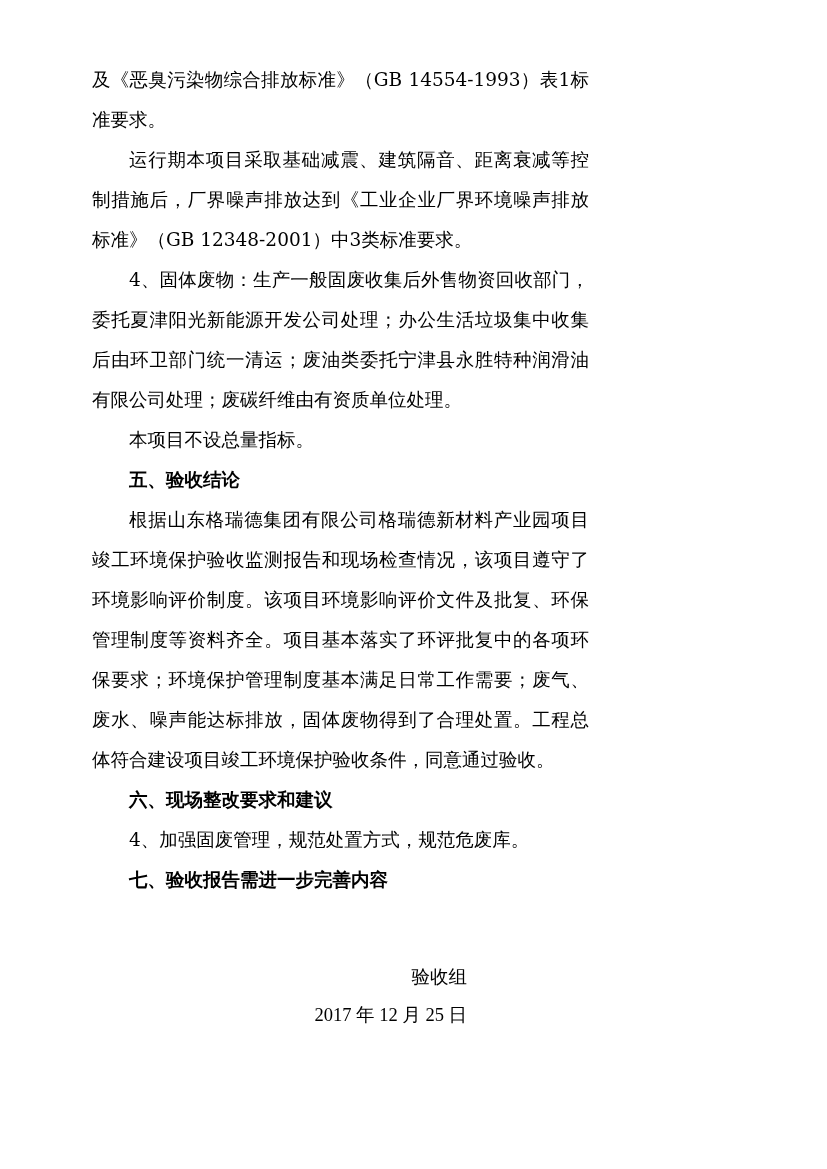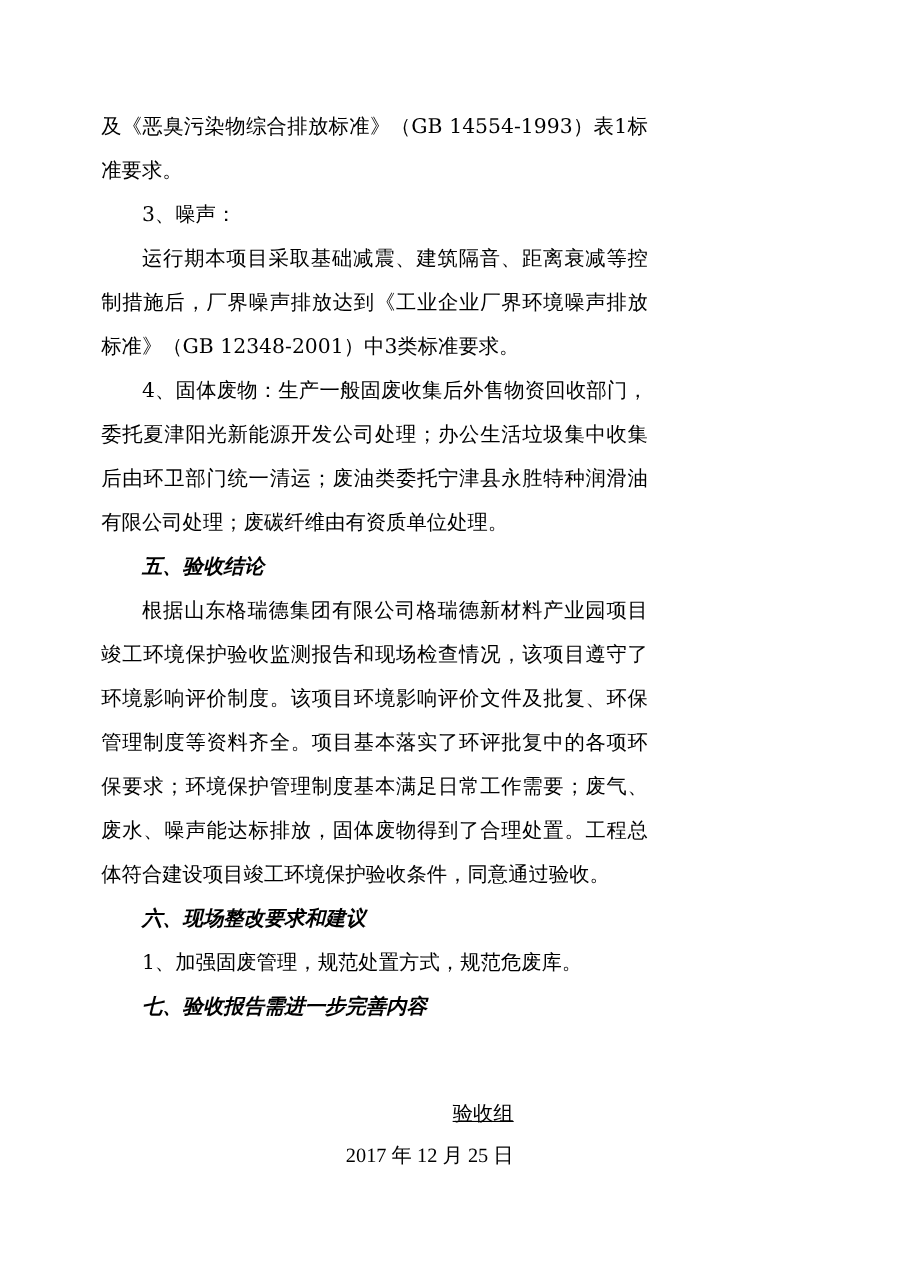--- a/index.html
+++ b/index.html
@@ -12,21 +12,21 @@
     height: 1169px;
     font-family: "DejaVu Serif", "Liberation Serif", serif;
     color: #000000;
     position: relative;
     overflow: hidden;
   }
   .page {
     box-sizing: border-box;
     width: 681px;
     height: 1169px;
-    padding: 96px 92px 60px 92px;
+    padding: 60px 92px 60px 92px;
     position: relative;
   }
   .doc-body {
     font-size: 18.5px;
     line-height: 40px;
     text-align: justify;
     text-justify: inter-ideograph;
   }
   p {
     margin: 0;
@@ -34,64 +34,62 @@
   }
   .indent {
     text-indent: 2em;
   }
   .noindent {
     text-indent: 0;
   }
   .heading {
     font-weight: bold;
     text-indent: 2em;
-    font-style: italic;
   }
   .sign-block {
     margin-top: 58px;
     text-align: right;
     padding-right: 122px;
     line-height: 38px;
     font-size: 18.5px;
   }
   .sign-line {
     display: block;
-    text-decoration: underline;
   }
   .sign-date {
     display: block;
     padding-right: 0px;
   }
   .latin {
     font-family: "Liberation Serif", "DejaVu Serif", serif;
   }
 </style>
 </head>
 <body>
 
 <div class="page">
   <div class="doc-body">
 
     <p class="noindent">及《恶臭污染物综合排放标准》（GB 14554-1993）表1标准要求。</p>
 
-    <p class="indent">3、噪声：</p>
 
     <p class="indent">运行期本项目采取基础减震、建筑隔音、距离衰减等控制措施后，厂界噪声排放达到《工业企业厂界环境噪声排放标准》（GB 12348-2001）中3类标准要求。</p>
 
     <p class="indent">4、固体废物：生产一般固废收集后外售物资回收部门，委托夏津阳光新能源开发公司处理；办公生活垃圾集中收集后由环卫部门统一清运；废油类委托宁津县永胜特种润滑油有限公司处理；废碳纤维由有资质单位处理。</p>
 
 
+    <p class="indent">本项目不设总量指标。</p>
 
     <p class="heading">五、验收结论</p>
 
     <p class="indent">根据山东格瑞德集团有限公司格瑞德新材料产业园项目竣工环境保护验收监测报告和现场检查情况，该项目遵守了环境影响评价制度。该项目环境影响评价文件及批复、环保管理制度等资料齐全。项目基本落实了环评批复中的各项环保要求；环境保护管理制度基本满足日常工作需要；废气、废水、噪声能达标排放，固体废物得到了合理处置。工程总体符合建设项目竣工环境保护验收条件，同意通过验收。</p>
 
     <p class="heading">六、现场整改要求和建议</p>
 
-    <p class="indent">1、加强固废管理，规范处置方式，规范危废库。</p>
+    <p class="indent">4、加强固废管理，规范处置方式，规范危废库。</p>
 
 
     <p class="heading">七、验收报告需进一步完善内容</p>
 
 
 
     <div class="sign-block">
       <span class="sign-line">验收组</span>
       <span class="sign-date latin">2017 年 12 月 25 日</span>
     </div>

